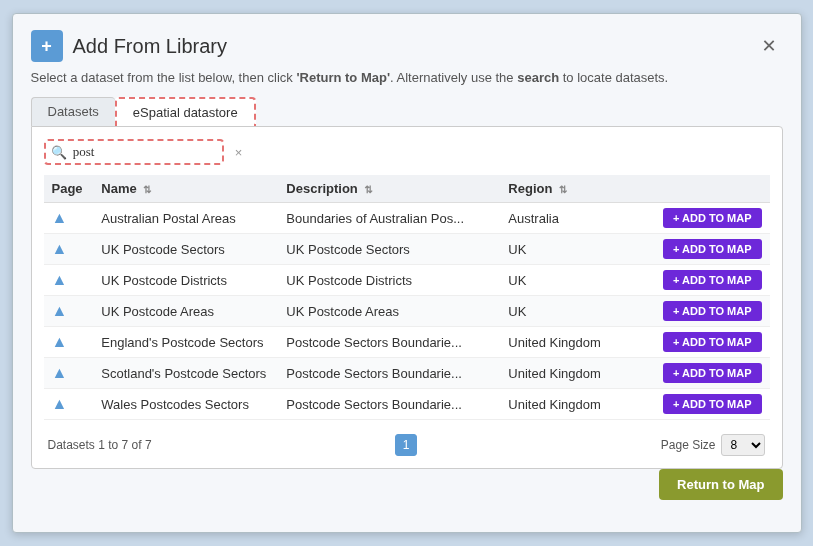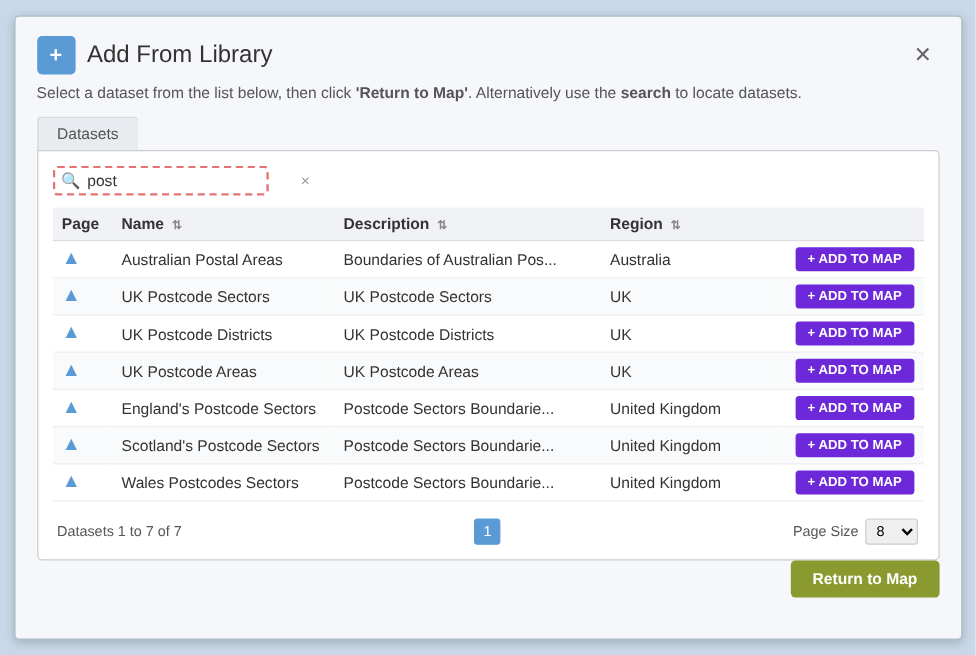--- a/index.html
+++ b/index.html
@@ -114,20 +114,21 @@
       margin-right: 5px;
       font-size: 13px;
     }
     .search-input {
       border: none;
       outline: none;
       flex: 1;
       font-size: 13px;
       color: #333;
       background: transparent;
+      font-family: Liberation Serif, serif;
     }
     .clear-btn {
       cursor: pointer;
       color: #999;
       font-size: 13px;
       background: none;
       border: none;
       padding: 0 2px;
     }
     .data-table {
@@ -238,20 +239,23 @@
     </div>
     <button class="close-btn">✕</button>
   </div>
   <div class="subtitle">
     <span>Select a dataset from the list below, then click <strong>'Return to Map'</strong>. Alternatively use the <strong>search</strong> to locate datasets.</span>
   </div>
 
   <div class="tabs">
     <div class="tab">
       <span>Datasets</span>
+    </div>
+    <div class="tab active">
+      <span>eSpatial datastore</span>
     </div>
   </div>
 
   <div class="panel">
     <div class="search-row">
       <div class="search-box">
         <span class="search-icon">🔍</span>
         <input class="search-input" type="text" value="post" placeholder="post" style="">
         <button class="clear-btn">×</button>
       </div>

